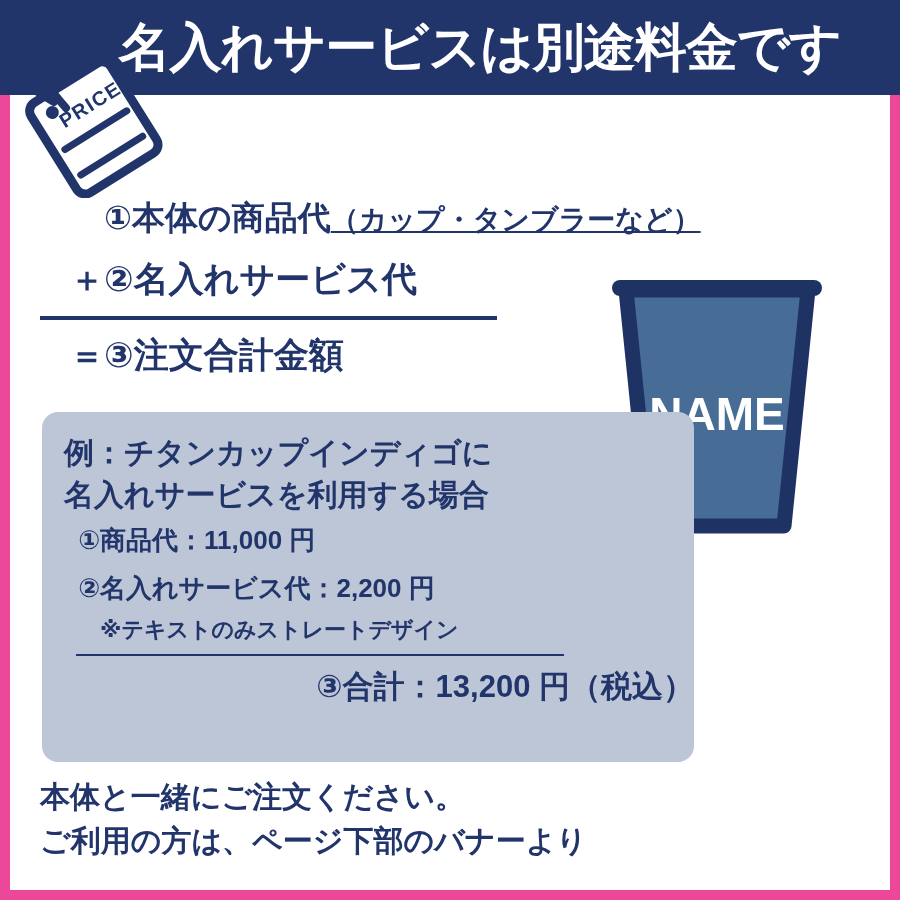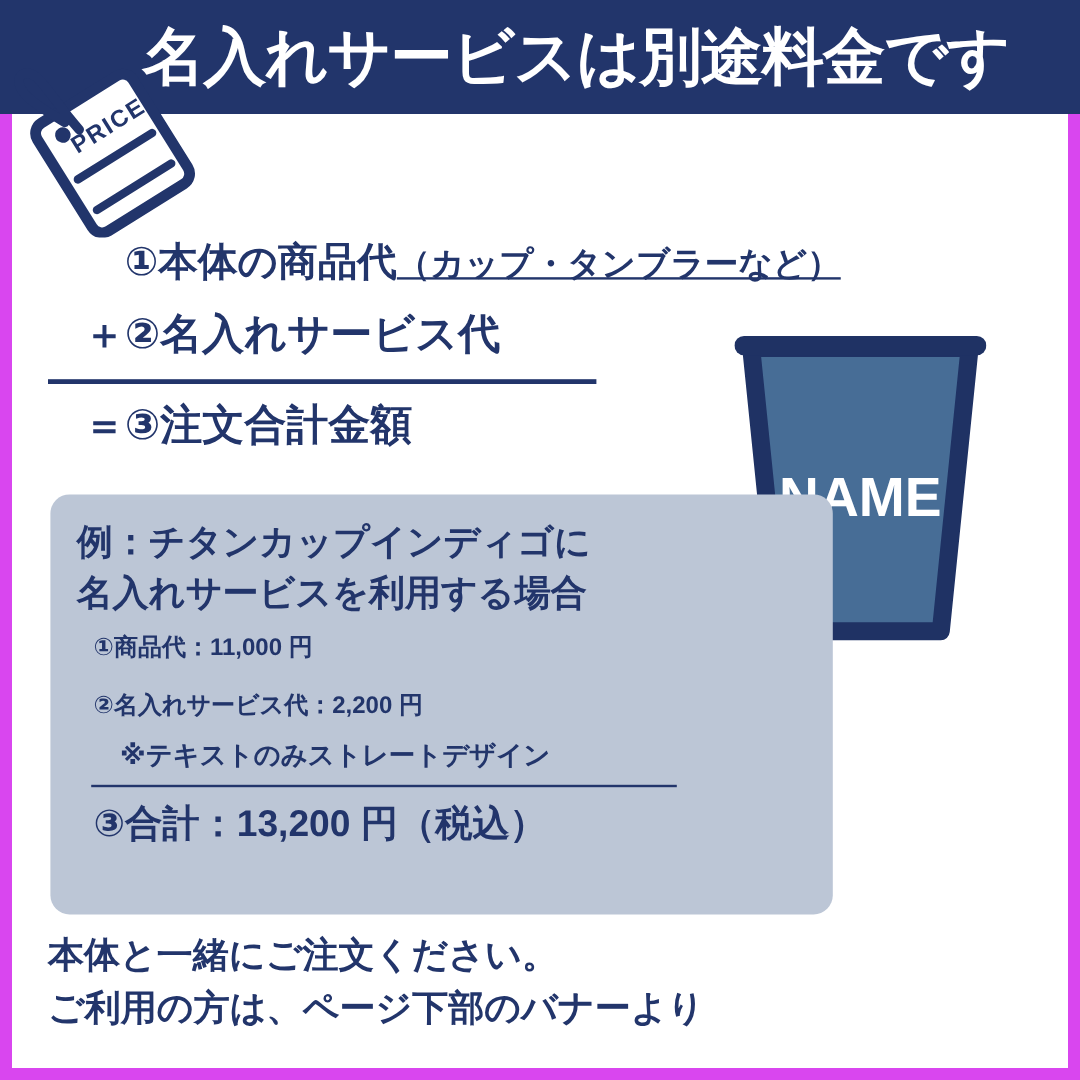--- a/index.html
+++ b/index.html
@@ -9,21 +9,21 @@
   }
   body {
     font-family: "Liberation Sans", "DejaVu Sans", sans-serif;
   }
 
   #poster {
     position: relative;
     width: 900px;
     height: 900px;
     overflow: hidden;
-    background: #d946ef;
+    background: #ec4899;
     box-sizing: border-box;
   }
 
   
   .header-band {
     position: absolute;
     left: 0;
     top: 0;
     width: 900px;
     height: 95px;
@@ -162,21 +162,21 @@
     padding: 20px 0 0 22px;
     color: #22356b;
   }
   .ex-head {
     font-size: 30px;
     font-weight: bold;
     line-height: 42px;
     white-space: nowrap;
   }
   .ex-item {
-    font-size: 20px;
+    font-size: 26px;
     font-weight: bold;
     line-height: 48px;
     padding-left: 14px;
     white-space: nowrap;
   }
   .ex-note {
     font-size: 22px;
     font-weight: bold;
     line-height: 36px;
     padding-left: 36px;
@@ -187,20 +187,21 @@
     height: 2px;
     background: #22356b;
     margin: 6px 0 6px 12px;
   }
   .ex-total {
     font-size: 31px;
     font-weight: bold;
     line-height: 50px;
     padding-left: 14px;
     white-space: nowrap;
+    text-align: right;
   }
 
   
   .footer-note {
     position: absolute;
     left: 40px;
     top: 775px;
     width: 800px;
     z-index: 4;
     color: #22356b;

